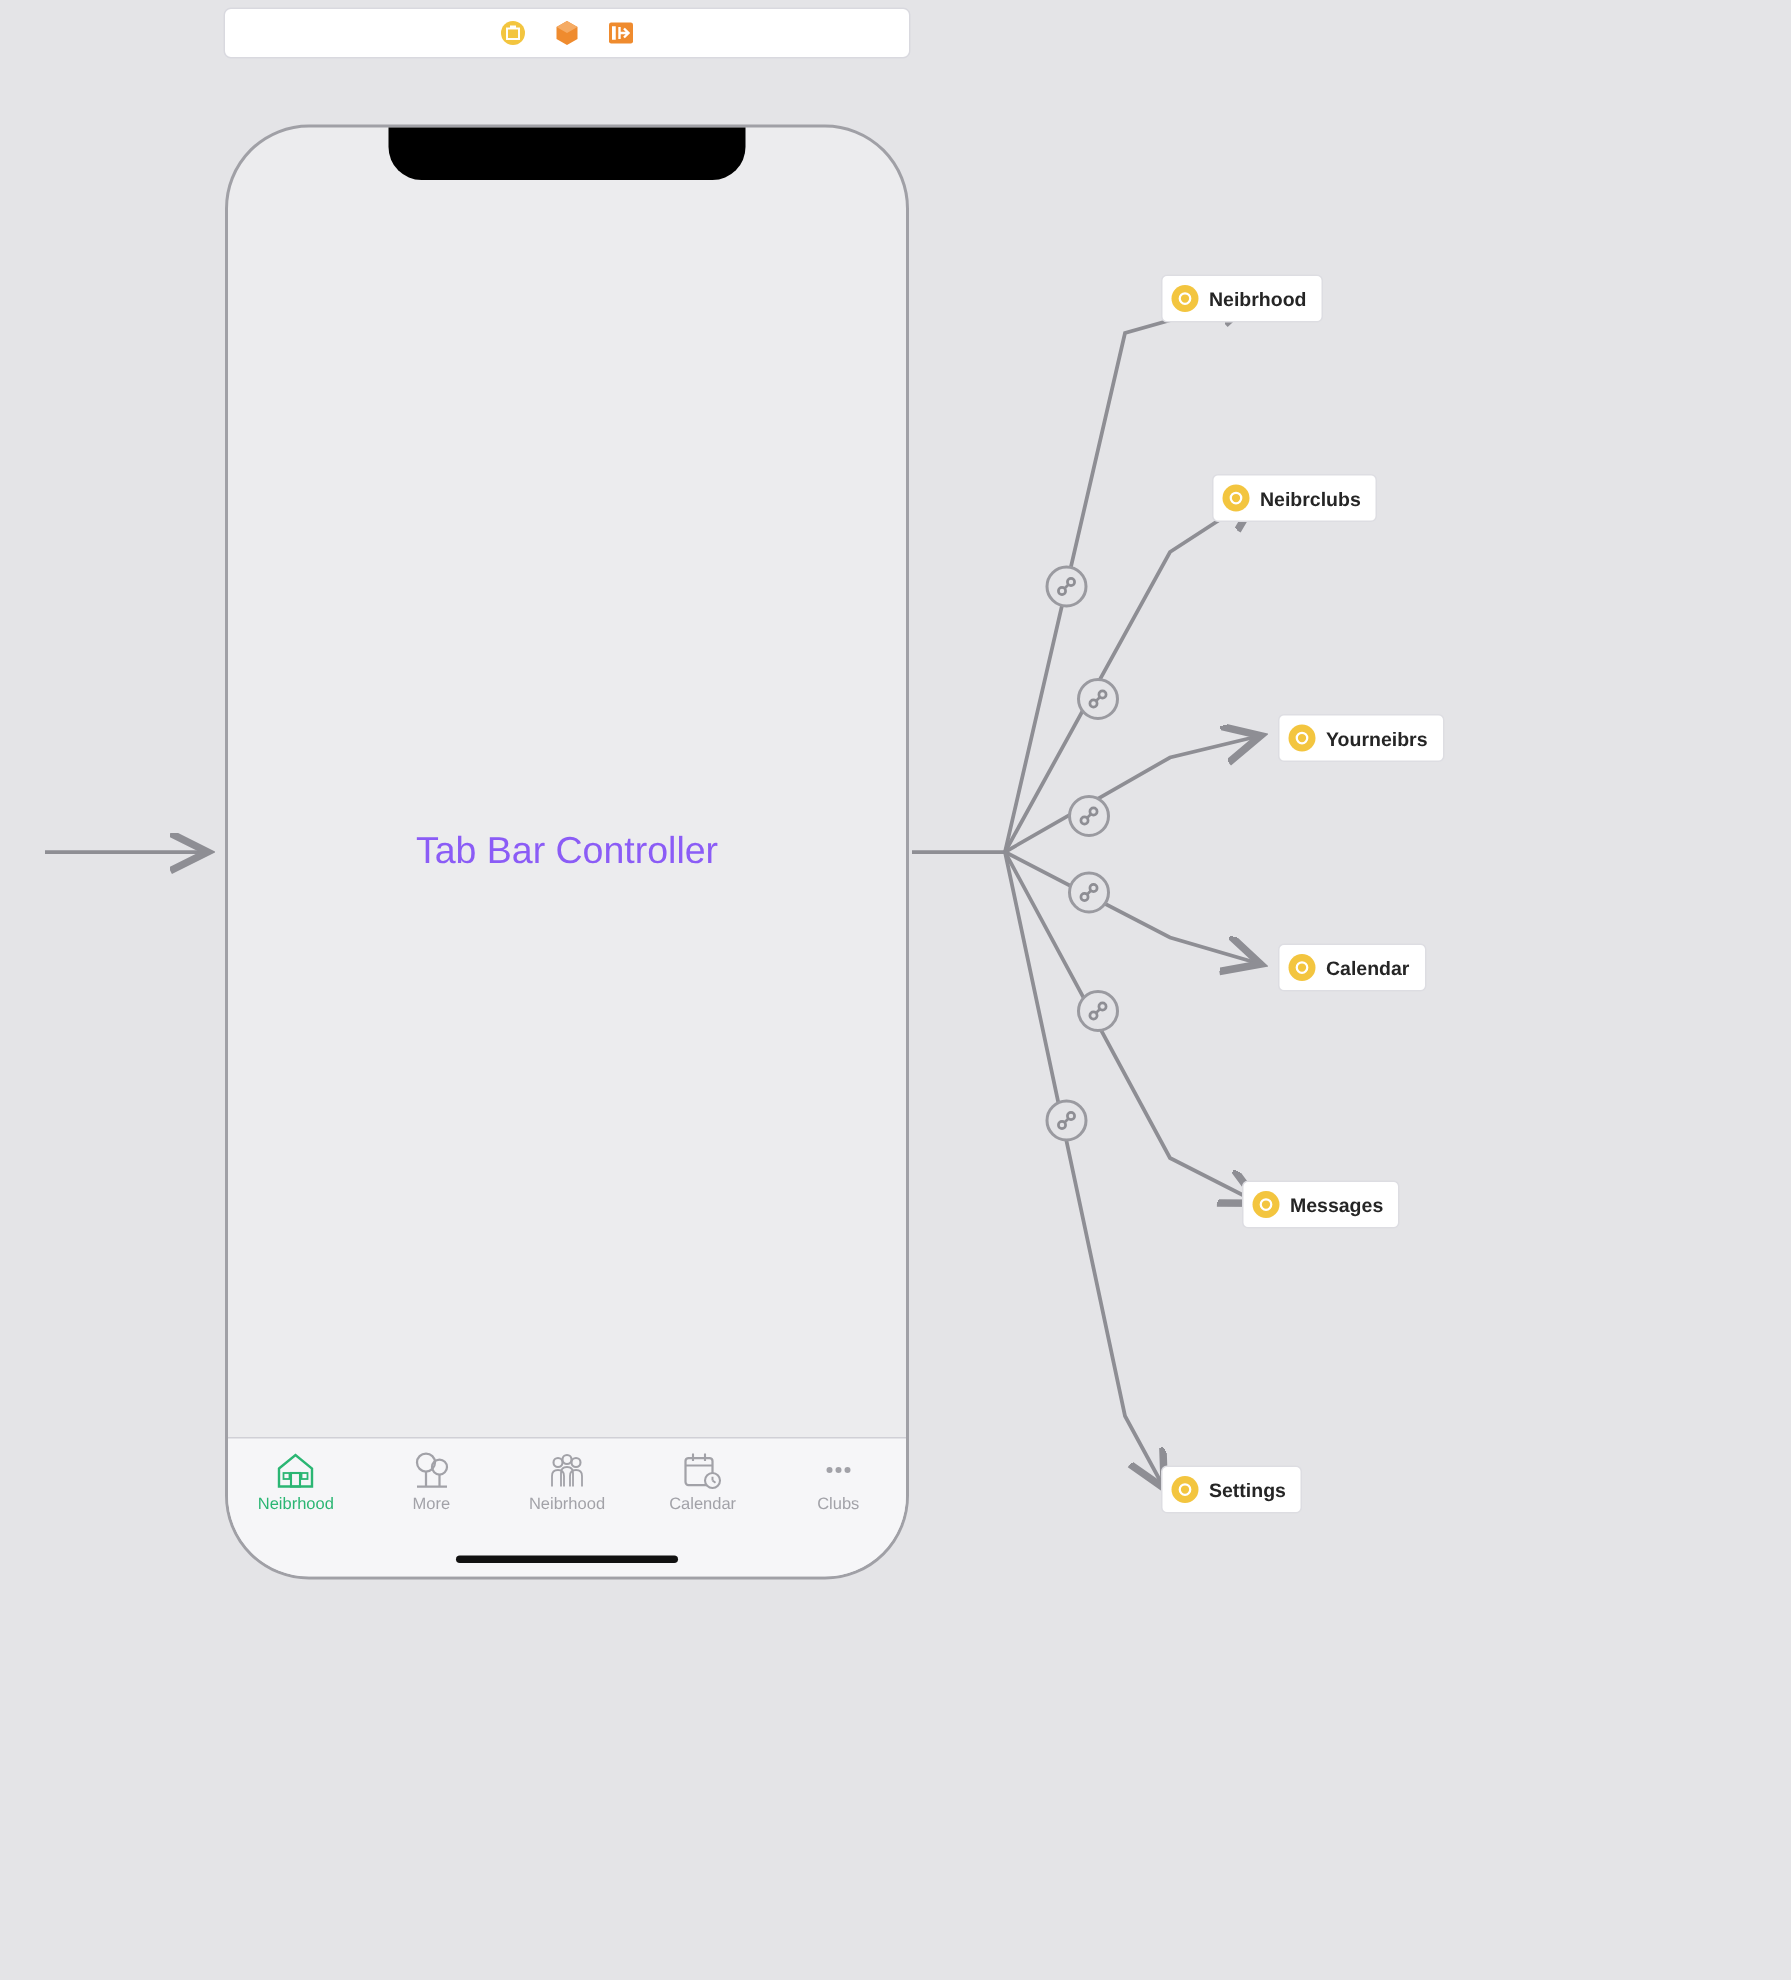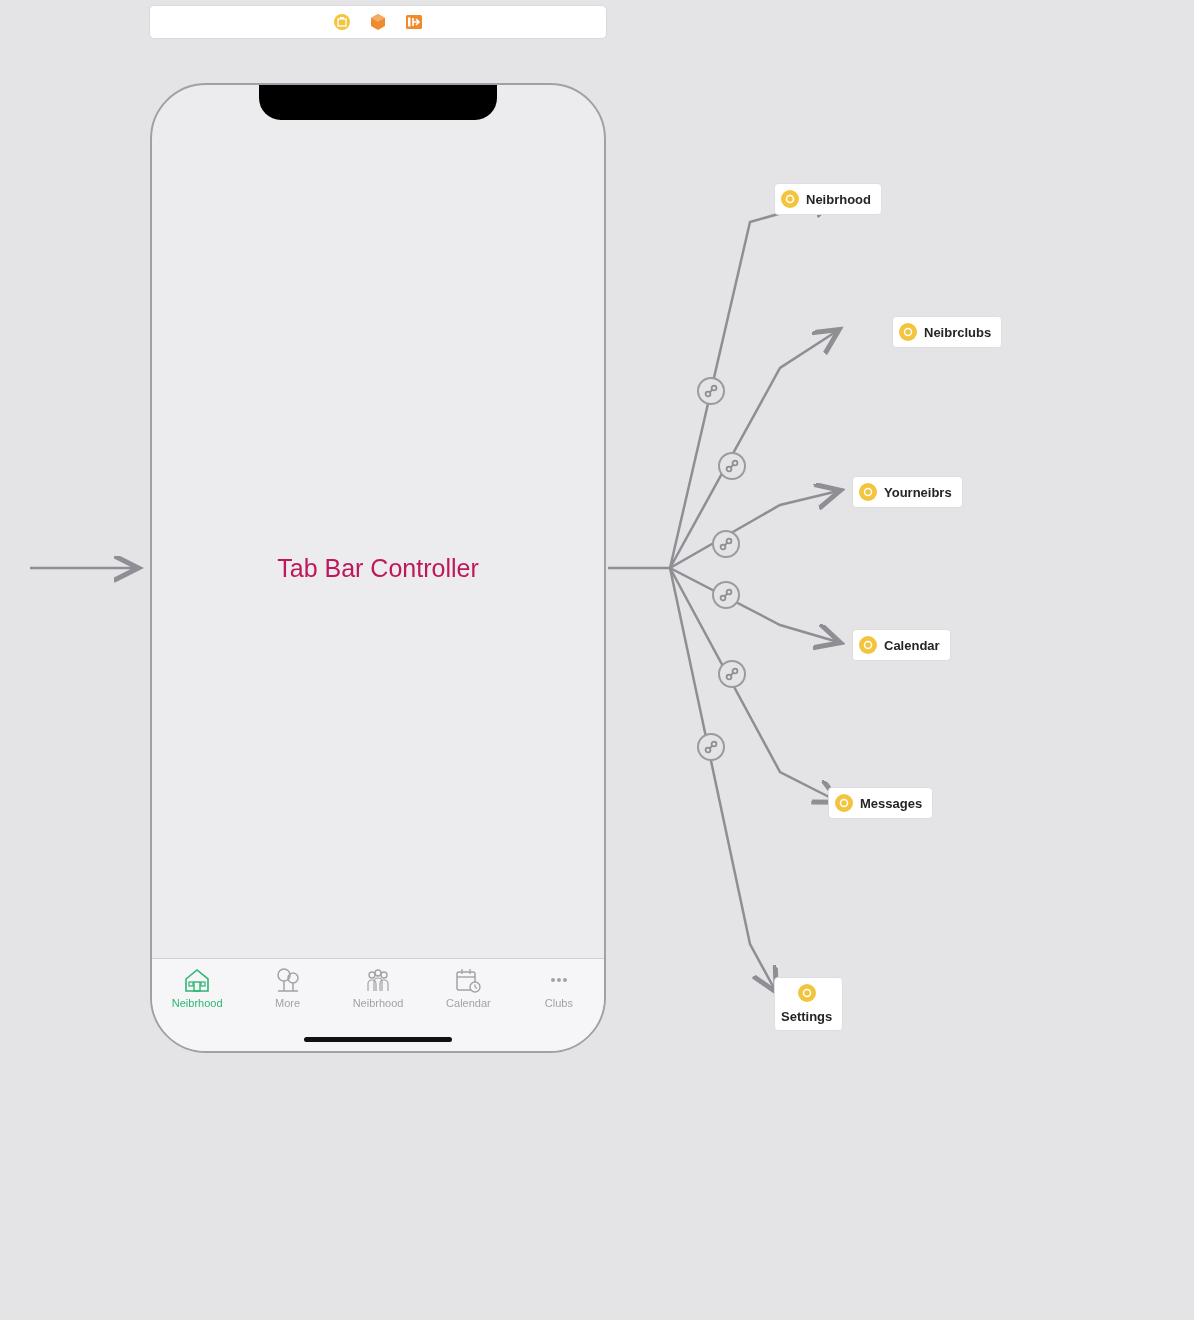--- a/index.html
+++ b/index.html
@@ -57,21 +57,21 @@
     height: 37px;
     background: #000;
     border-bottom-left-radius: 22px;
     border-bottom-right-radius: 22px;
   }
   .phone-title {
     position: absolute;
     top: 50%;
     left: 50%;
     transform: translate(-50%, -50%);
-    color: #be185d;
+    color: #8b5cf6;
     font-size: 25px;
     font-weight: 400;
   }
   .tabbar {
     position: absolute;
     bottom: 0;
     left: 0;
     right: 0;
     height: 93px;
     background: #f6f6f8;
@@ -290,21 +290,21 @@
 </div>
 
 <div class="dest-chip" style="left:774px; top:183px;">
   <span class="chip-icon">
     <svg width="10" height="10" viewBox="0 0 10 10">
         <circle cx="5" cy="5" r="3.5" fill="none" stroke="#fff" stroke-width="1.5"></circle>
       </svg>
   </span>
   <span>Neibrhood</span>
 </div>
-<div class="dest-chip" style="left:892px; top:316px;text-align:right;">
+<div class="dest-chip" style="left:808px; top:316px;text-align:right;">
   <span class="chip-icon">
     <svg width="10" height="10" viewBox="0 0 10 10">
         <circle cx="5" cy="5" r="3.5" fill="none" stroke="#fff" stroke-width="1.5"></circle>
       </svg>
   </span>
   <span>Neibrclubs</span>
 </div>
 <div class="dest-chip" style="left:852px; top:476px;align-items:center;">
   <span class="chip-icon">
     <svg width="10" height="10" viewBox="0 0 10 10">
@@ -322,20 +322,20 @@
   <span>Calendar</span>
 </div>
 <div class="dest-chip" style="left:828px; top:787px;">
   <span class="chip-icon">
     <svg width="10" height="10" viewBox="0 0 10 10">
         <circle cx="5" cy="5" r="3.5" fill="none" stroke="#fff" stroke-width="1.5"></circle>
       </svg>
   </span>
   <span>Messages</span>
 </div>
-<div class="dest-chip" style="left:774px; top:977px;flex-direction:column;">
+<div class="dest-chip" style="left:774px; top:977px;">
   <span class="chip-icon">
     <svg width="10" height="10" viewBox="0 0 10 10">
         <circle cx="5" cy="5" r="3.5" fill="none" stroke="#fff" stroke-width="1.5"></circle>
       </svg>
   </span>
   <span>Settings</span>
 </div>
 
 </body></html>

